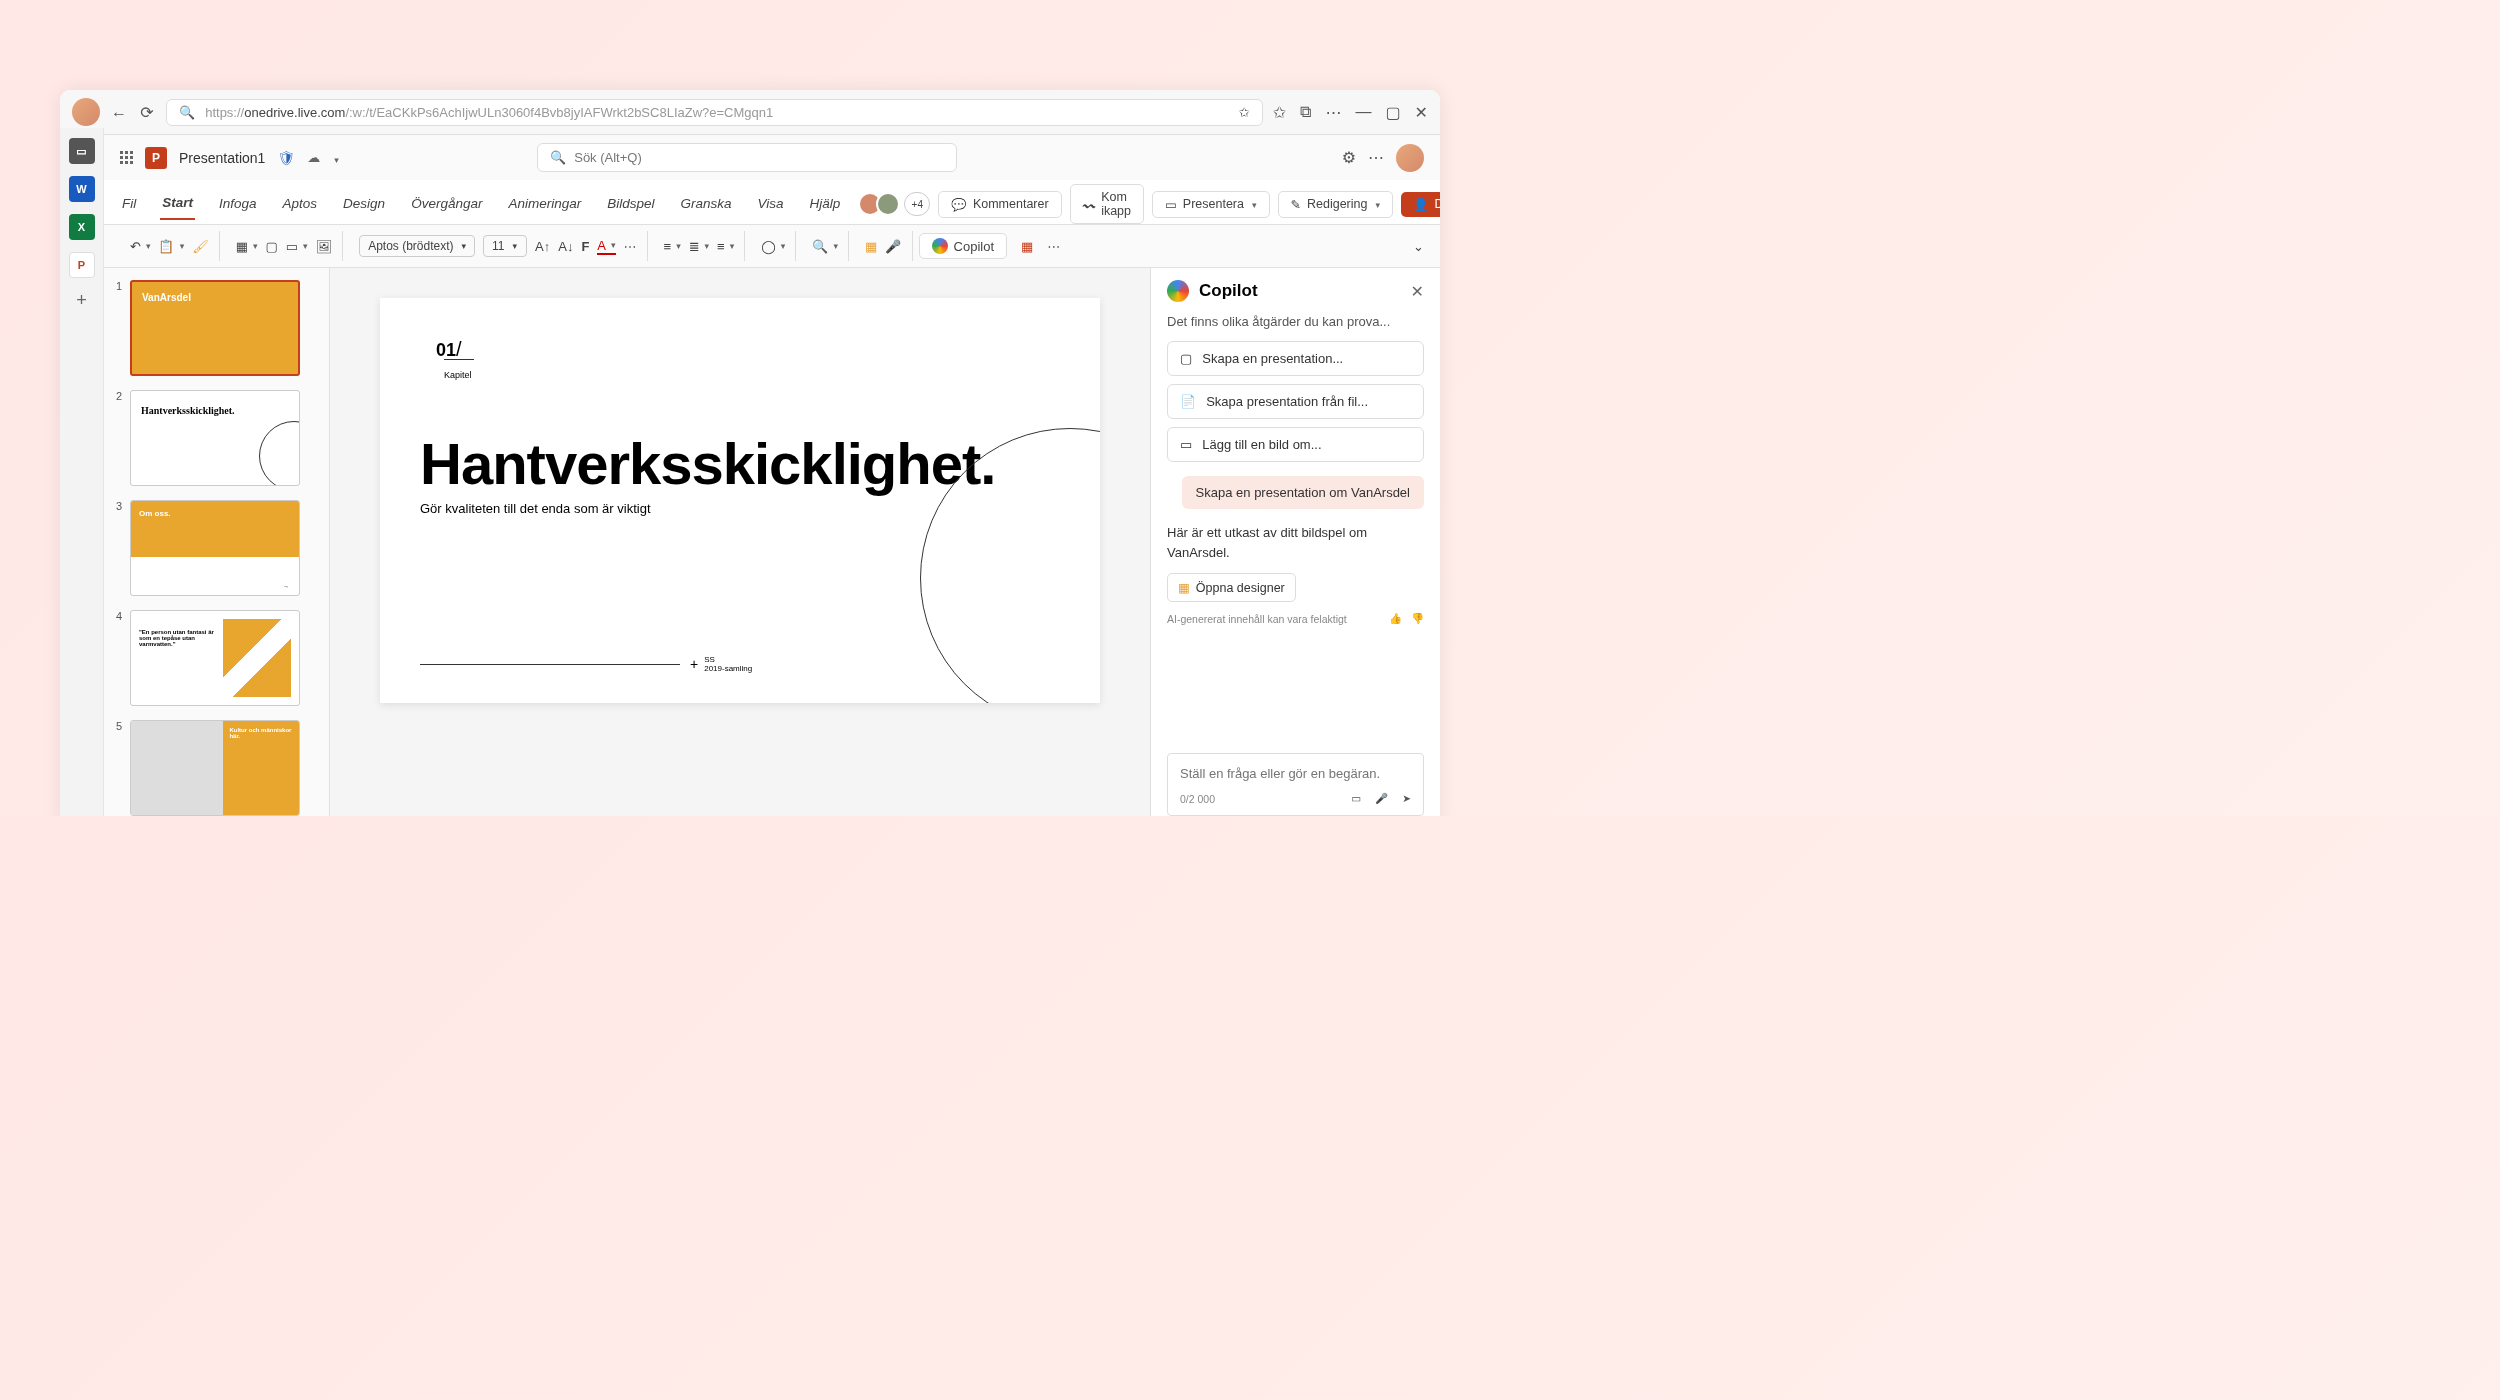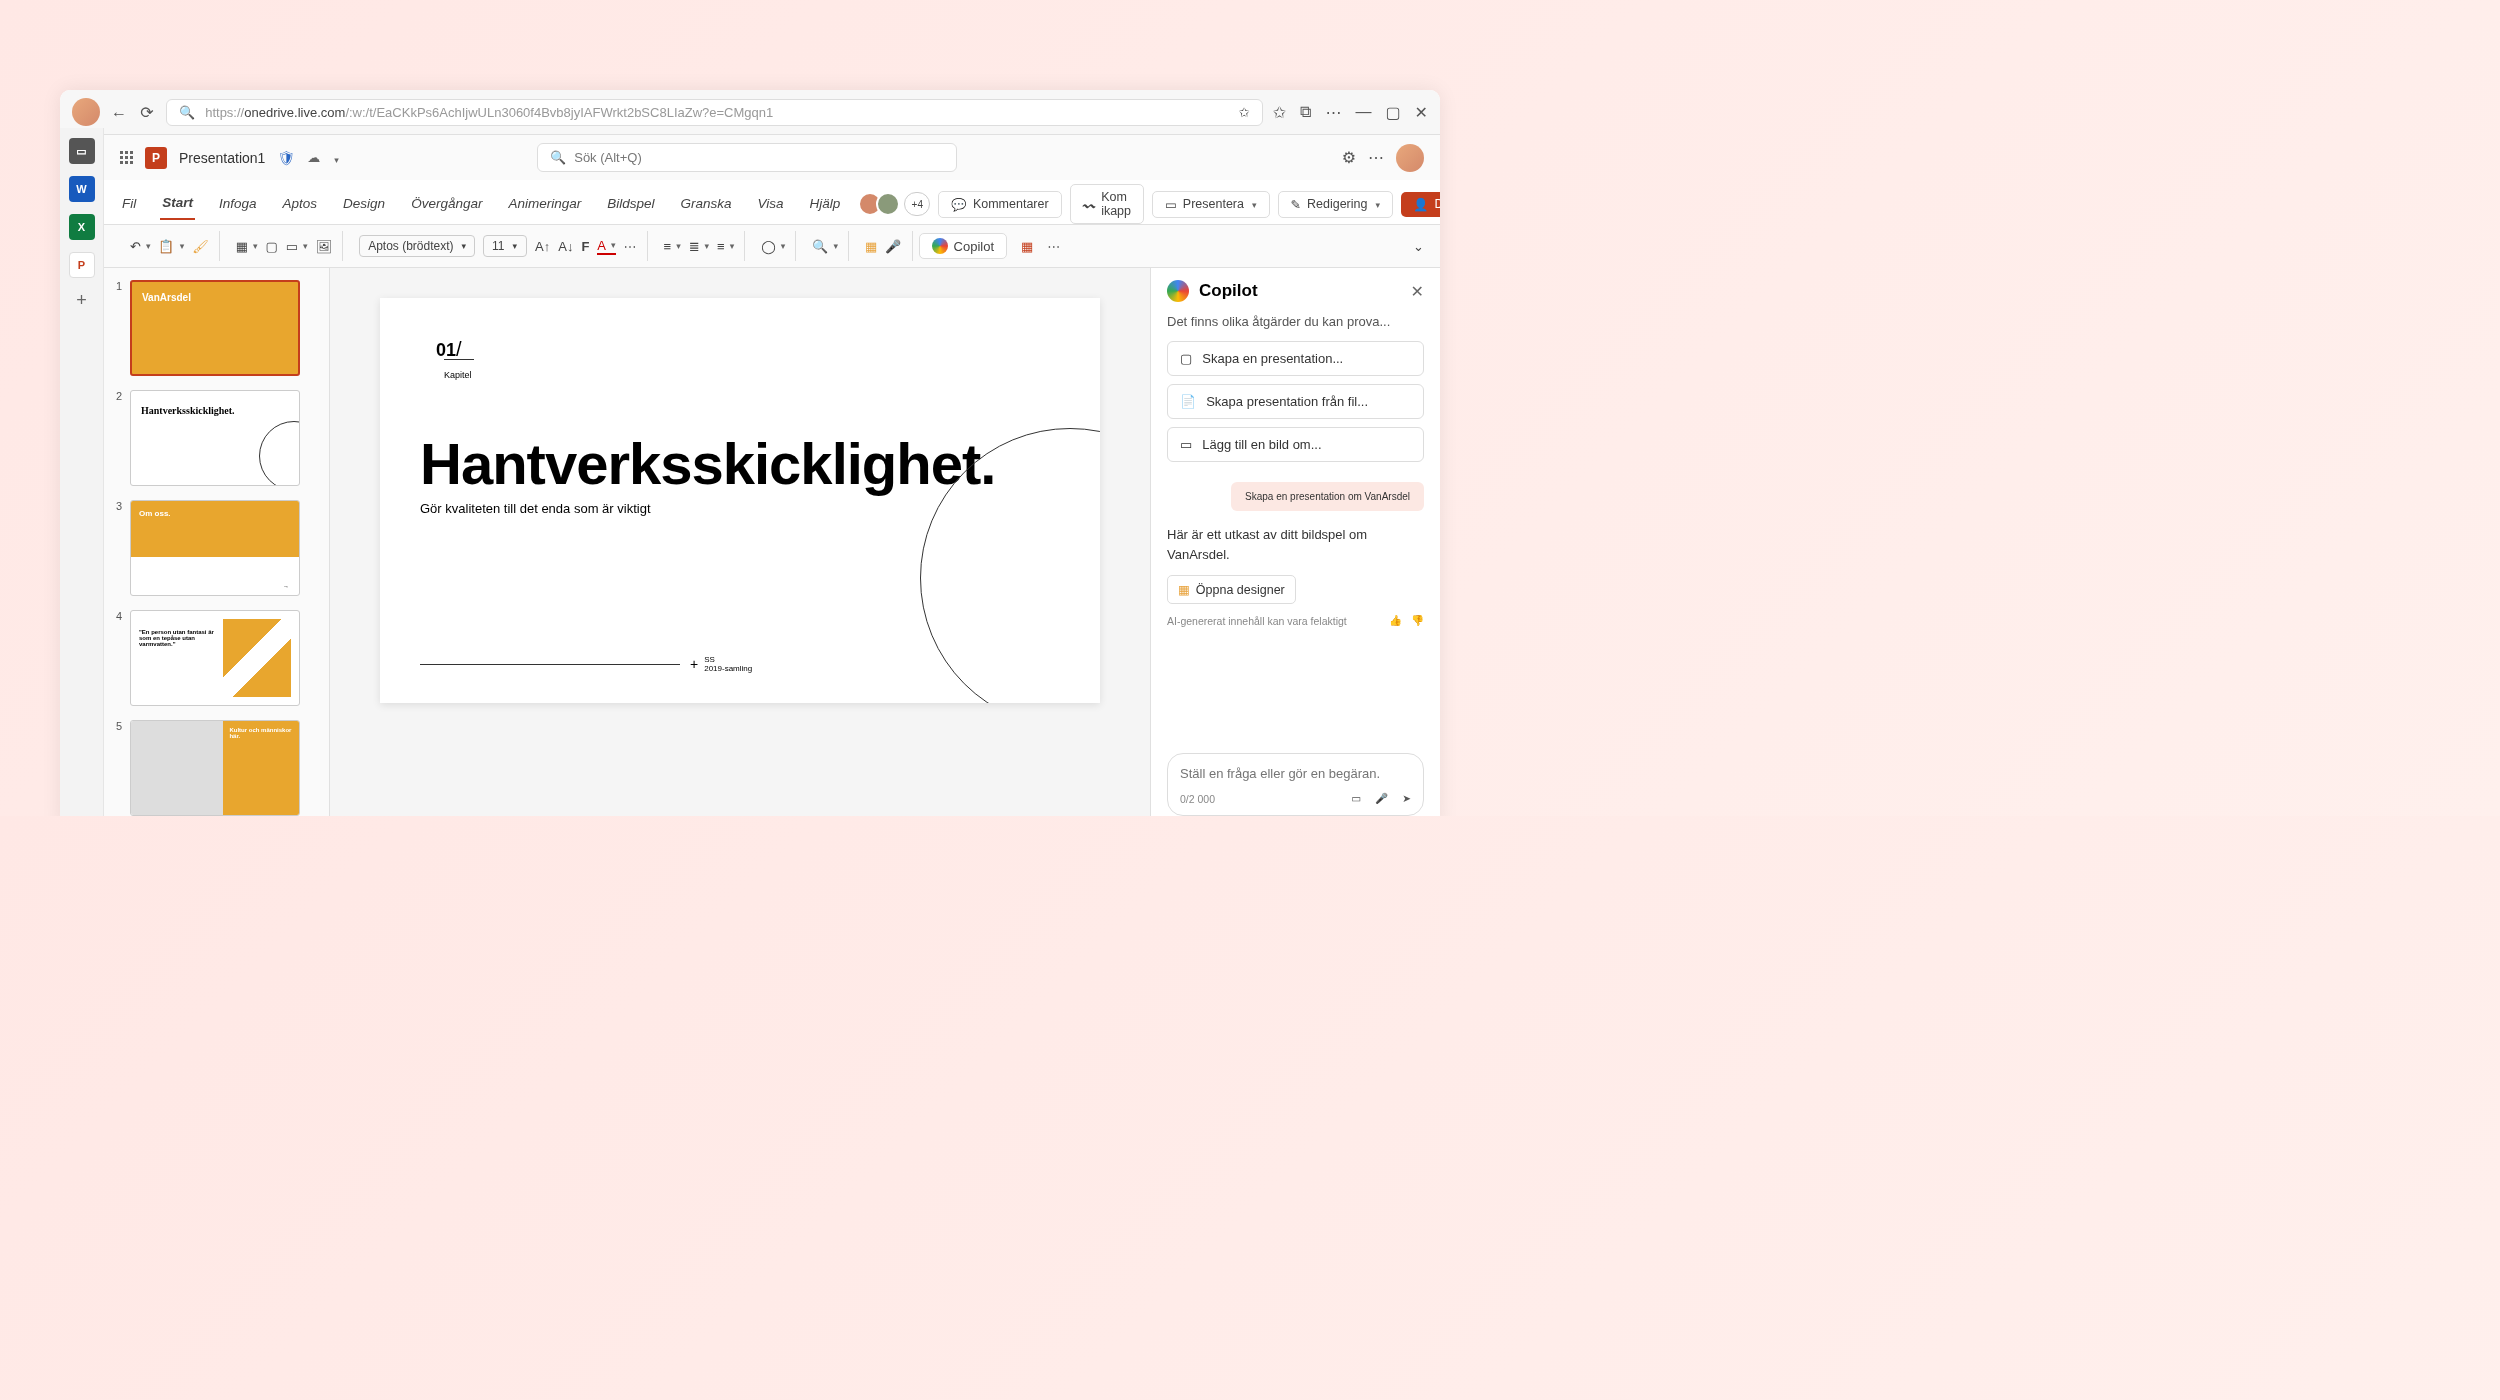--- a/index.html
+++ b/index.html
@@ -51,26 +51,26 @@
 .slide-circle { position: absolute; right: -120px; top: 130px; width: 300px; height: 300px; border: 1px solid #333; border-radius: 50%; }
 .slide-footer { position: absolute; bottom: 30px; left: 40px; right: 40px; display: flex; align-items: center; font-size: 8px; }
 .slide-footer .line { flex: 0 0 260px; height: 1px; background: #333; margin-right: 10px; }
 .copilot-panel { width: 290px; border-left: 1px solid #e0e0e0; display: flex; flex-direction: column; background: #fff; }
 .cp-header { display: flex; align-items: center; padding: 12px 16px; gap: 10px; }
 .cp-logo { width: 22px; height: 22px; border-radius: 50%; background: conic-gradient(#4285f4, #ea4335, #fbbc05, #34a853, #4285f4); }
 .cp-title { font-size: 17px; font-weight: 600; flex: 1; }
 .cp-body { flex: 1; padding: 0 16px; font-size: 13px; color: #333; overflow-y: auto; }
 .cp-intro { color: #555; margin-bottom: 12px; font-size: 13px; }
 .cp-suggest { border: 1px solid #ddd; border-radius: 6px; padding: 9px 12px; margin-bottom: 8px; display: flex; align-items: center; gap: 10px; cursor: pointer; font-size: 13px; }
-.cp-user-msg { background: #fce8e3; border-radius: 6px; padding: 9px 14px; margin: 20px 0 14px auto; width: fit-content; font-size: 10px; }
+.cp-user-msg { background: #fce8e3; border-radius: 6px; padding: 9px 14px; margin: 14px 0 14px auto; width: fit-content; font-size: 13px; }
 .cp-response { font-size: 13px; line-height: 1.55; margin-bottom: 10px; }
 .cp-action-btn { border: 1px solid #ddd; border-radius: 5px; padding: 6px 10px; display: inline-flex; align-items: center; gap: 6px; font-size: 12.5px; cursor: pointer; }
 .cp-disclaim { font-size: 10.5px; color: #888; margin-top: 10px; display: flex; align-items: center; }
 .cp-input-wrap { padding: 12px 16px; }
-.cp-input { border: 1px solid #ddd; border-radius: 16px; padding: 10px 12px; }
+.cp-input { border: 1px solid #ddd; border-radius: 4px; padding: 10px 12px; }
 .cp-input input { border: none; width: 100%; font-size: 13px; outline: none; color: #555; }
 .cp-input-bottom { display: flex; align-items: center; margin-top: 10px; font-size: 10.5px; color: #888; }
 .cp-input-bottom .icons { margin-left: auto; display: flex; gap: 14px; color: #555; }
 .chev::after { content: '▾'; font-size: 9px; margin-left: 2px; color: #666; }
 </style>
 </head>
 <body>
 
 <div class="window">
 

